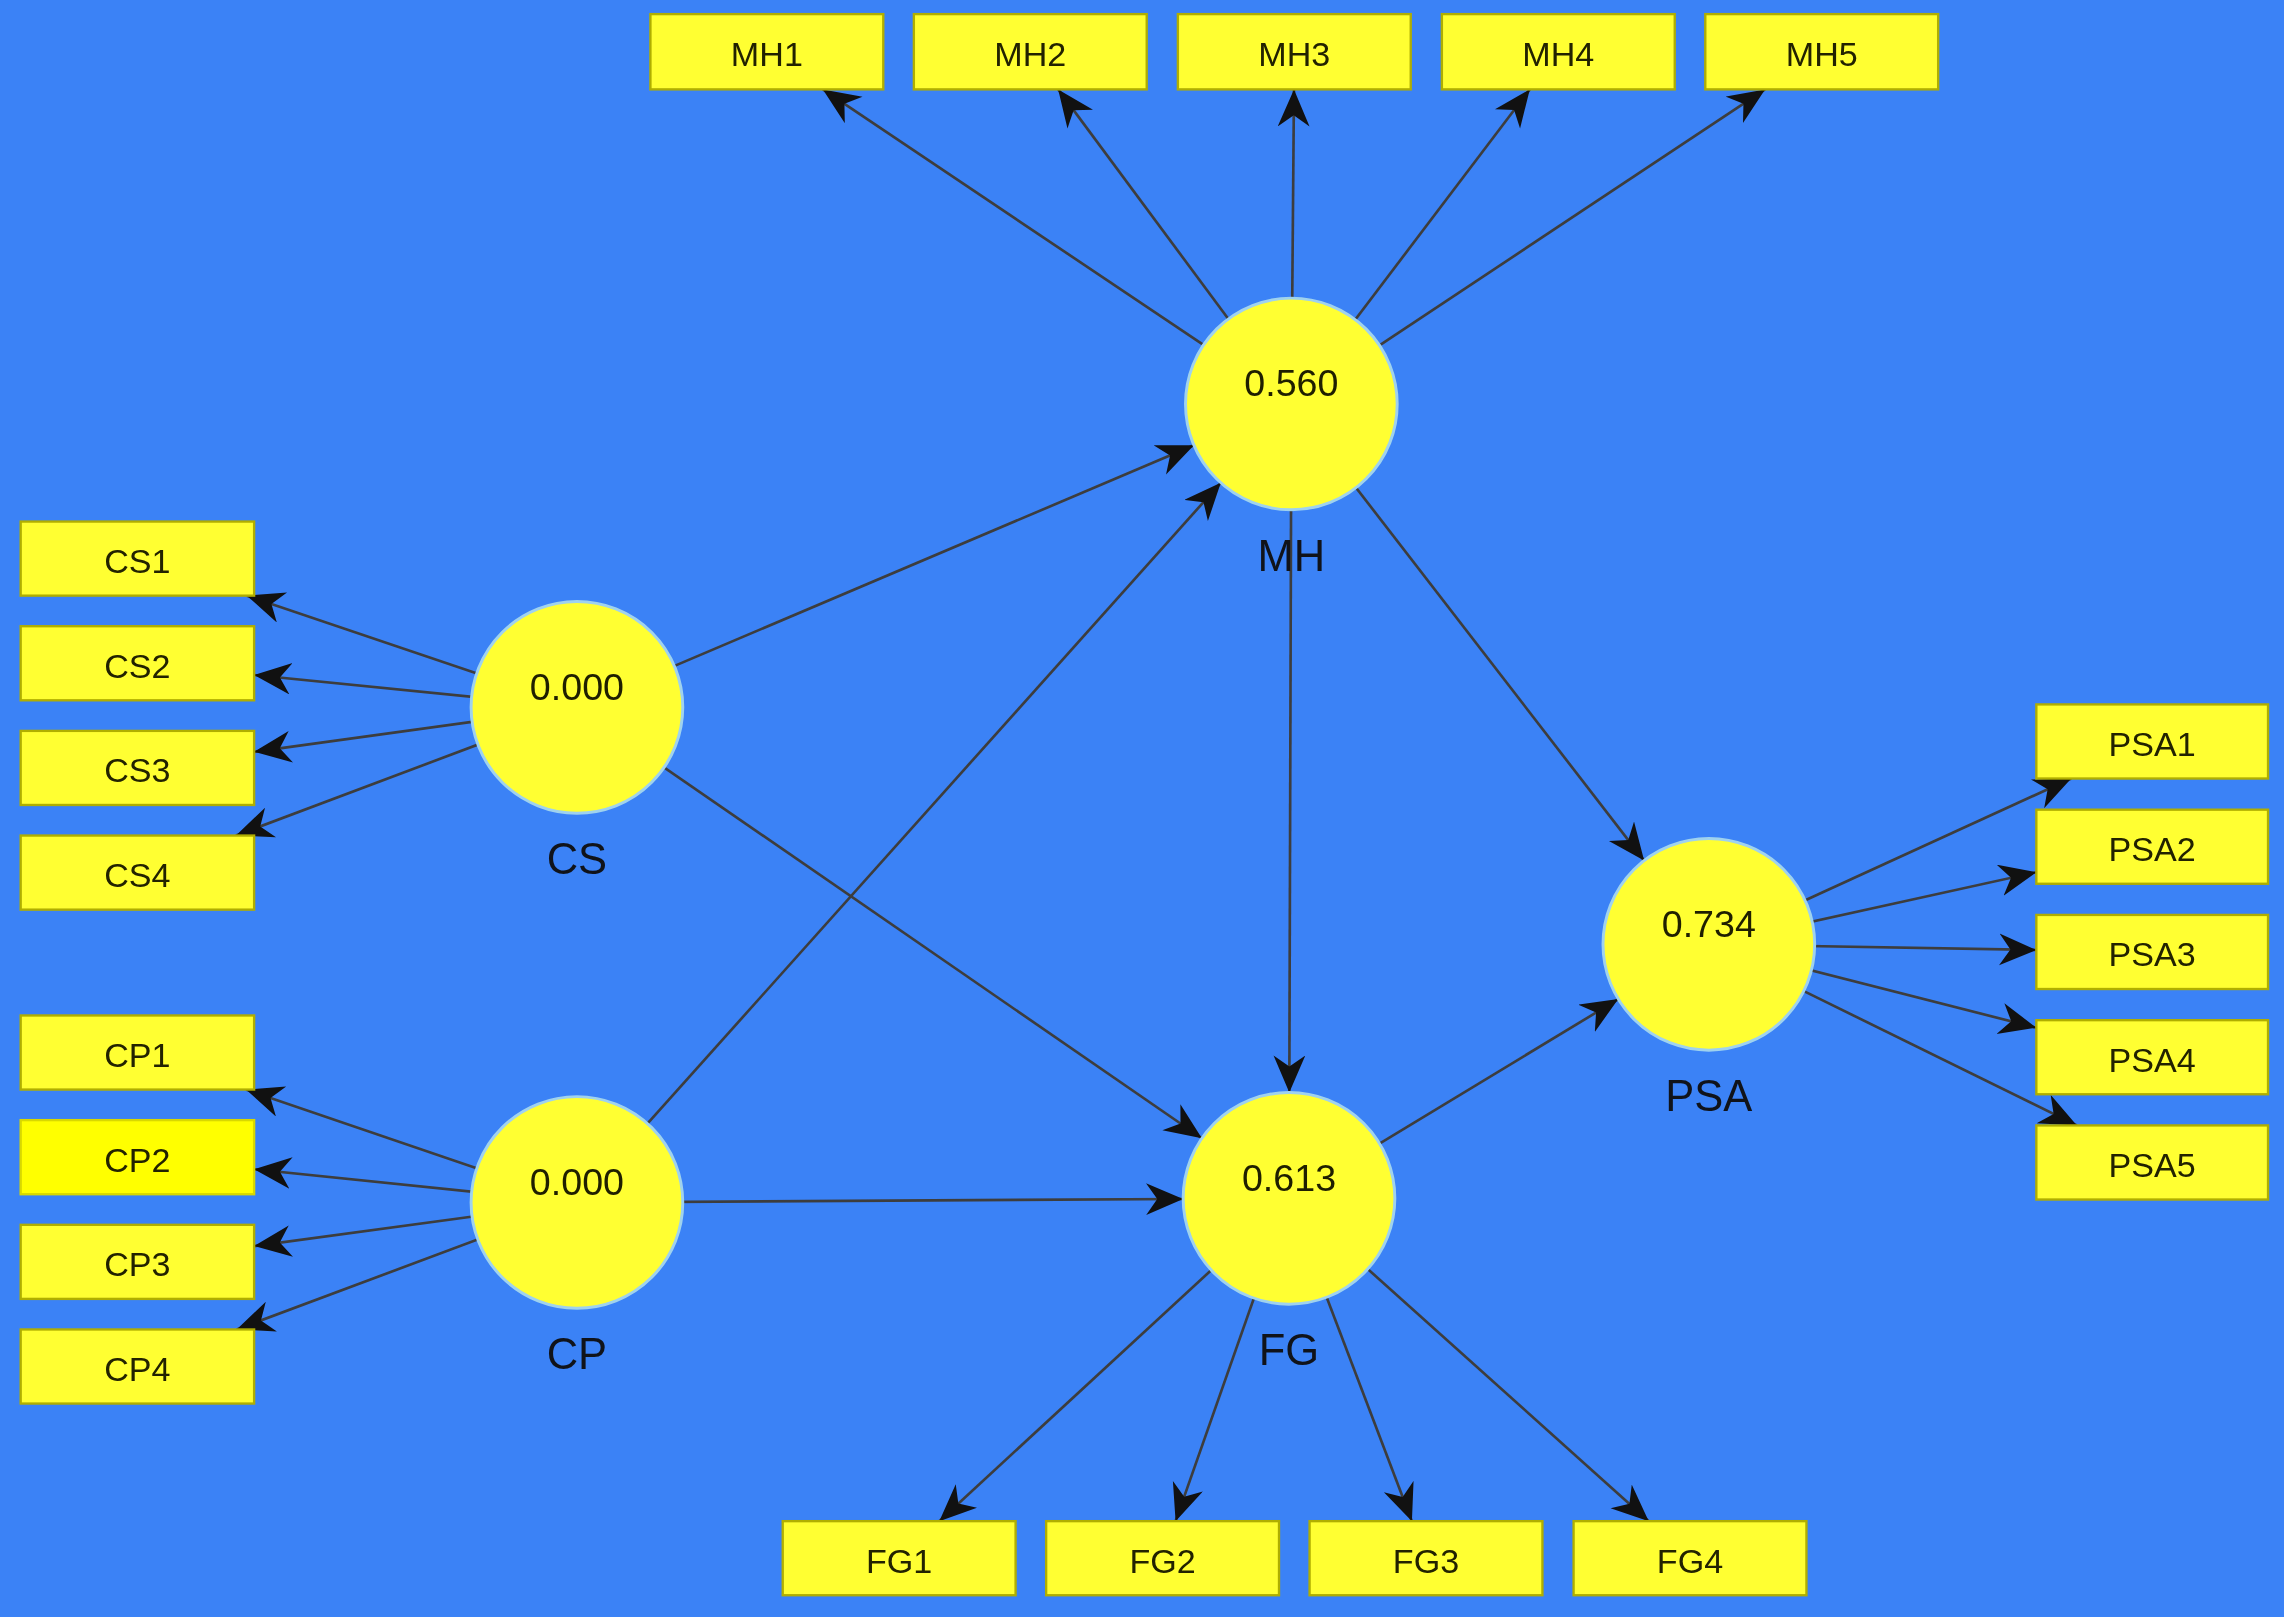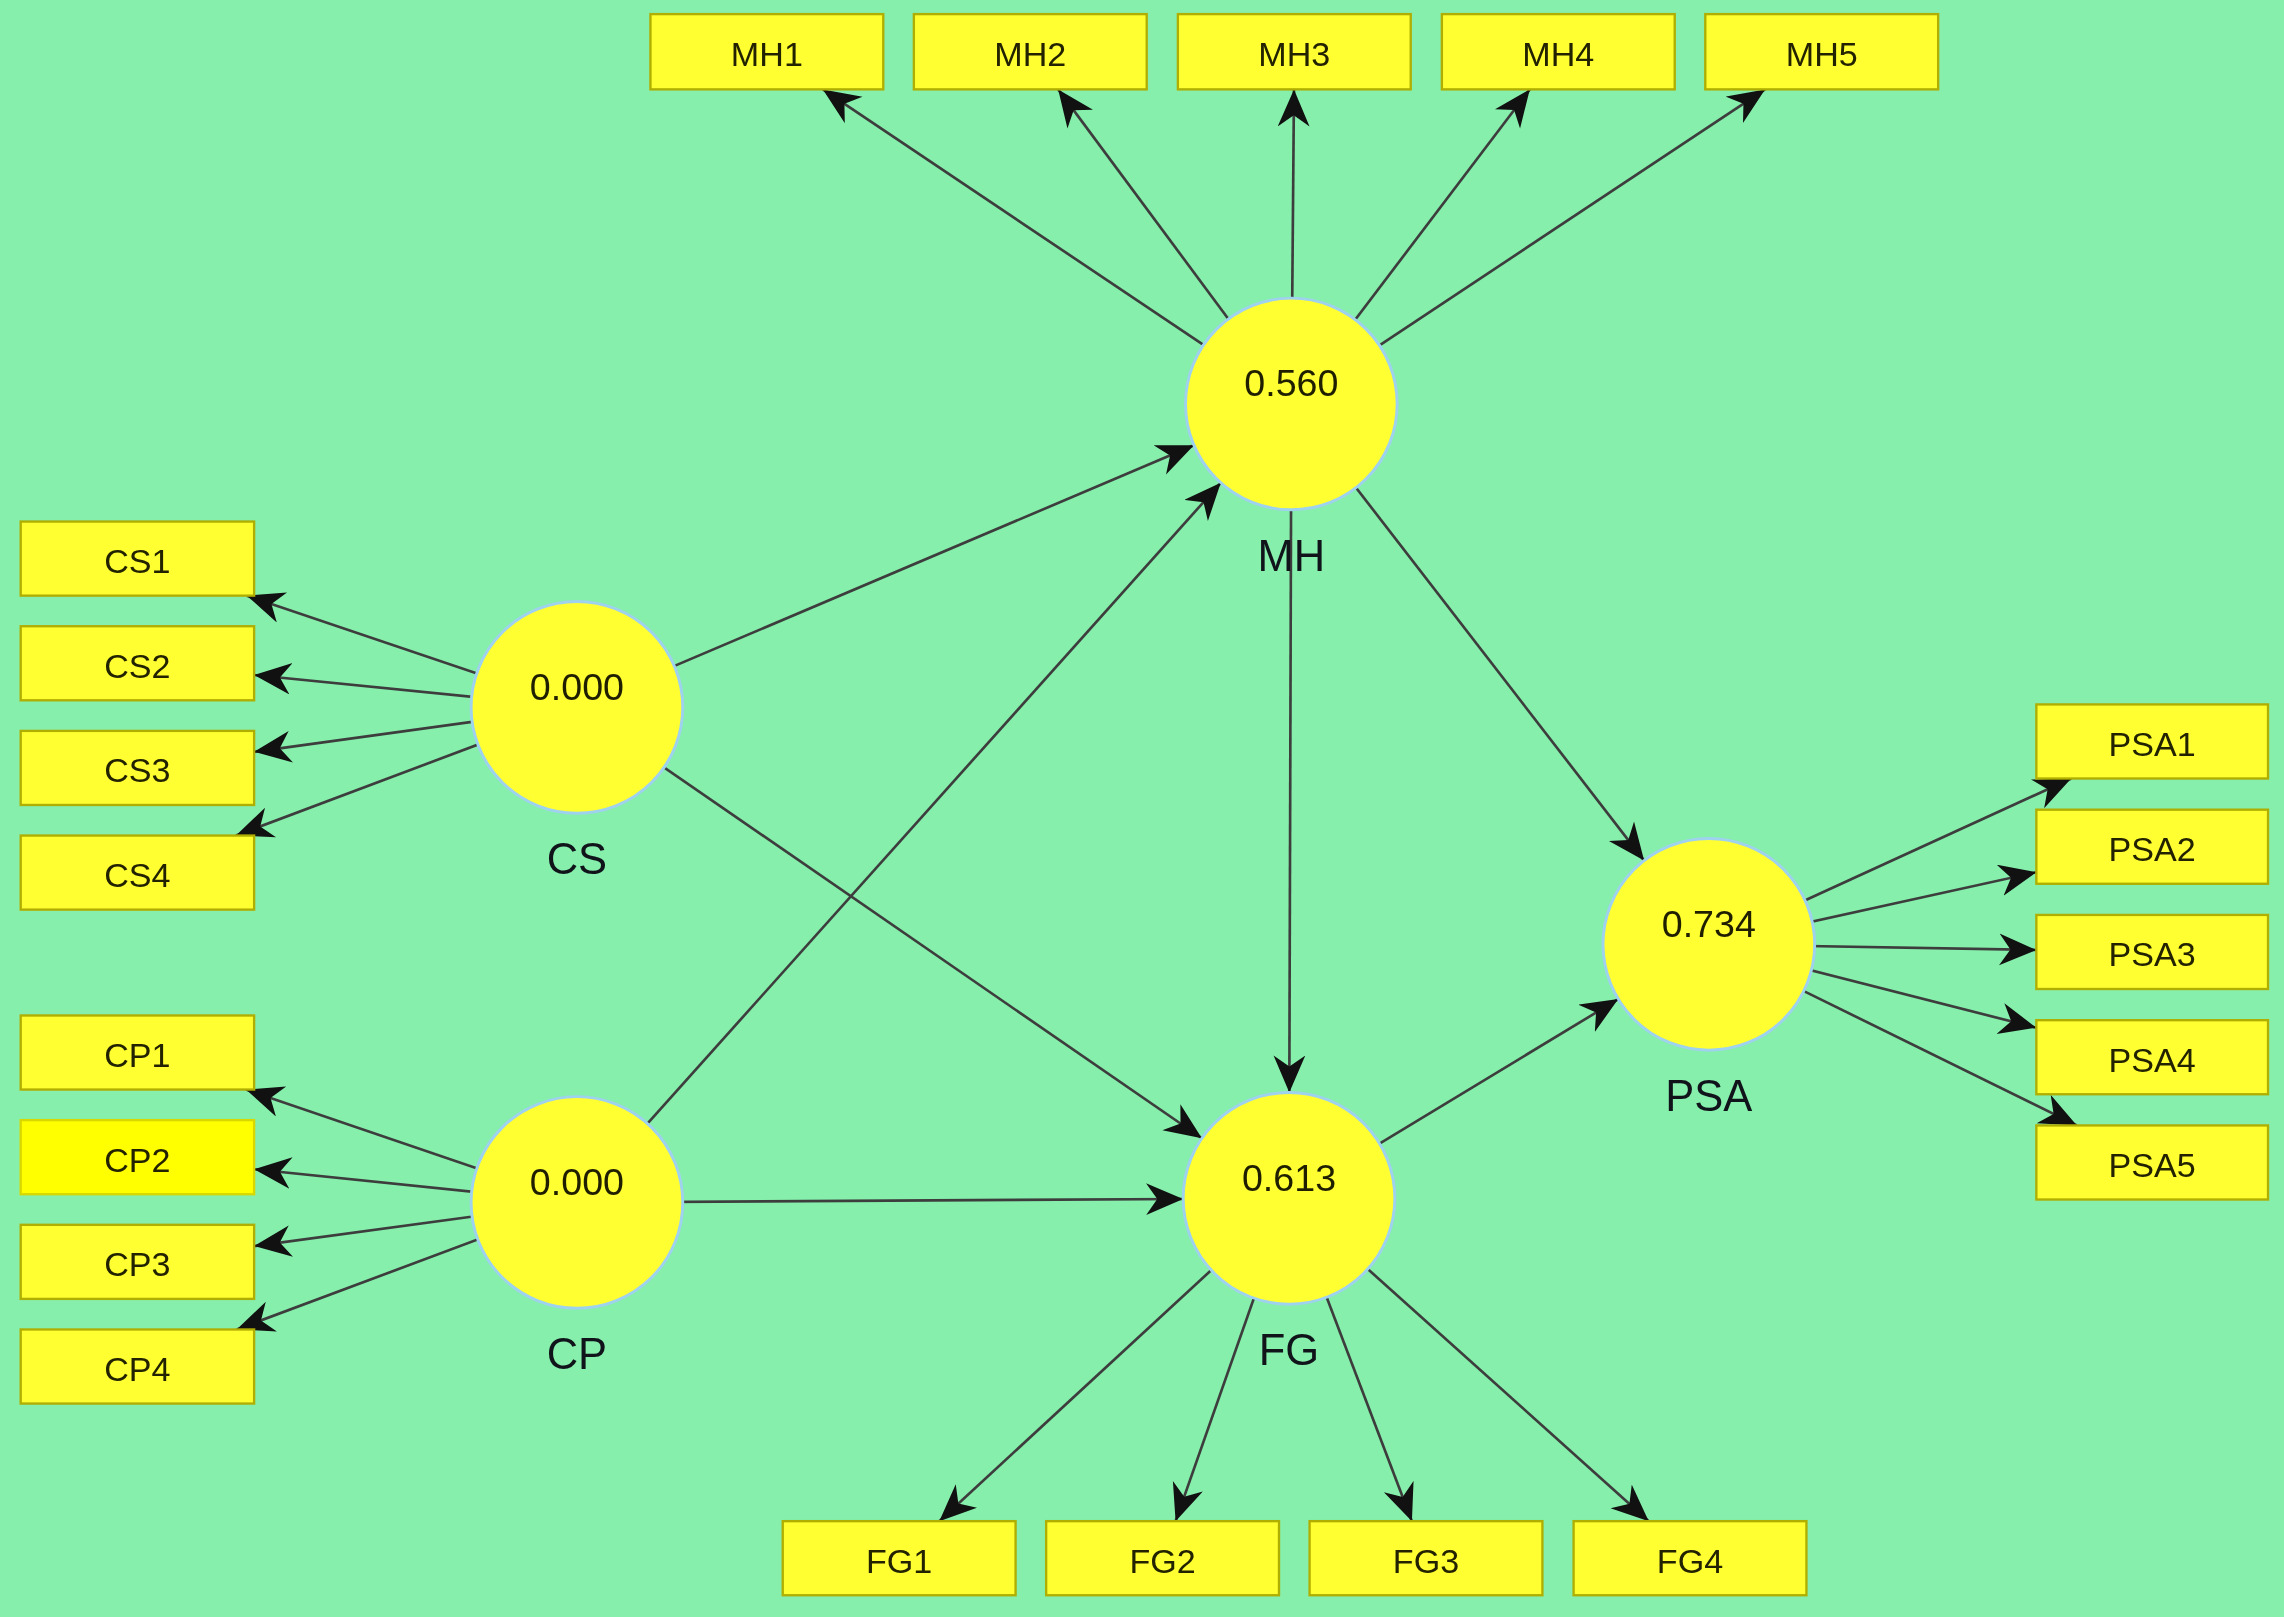--- a/index.html
+++ b/index.html
@@ -1,17 +1,17 @@
 <!DOCTYPE html>
 <html style="font-size:9.4px"><head>
 <meta charset="utf-8">
 <style>
   html,body{margin:0;padding:0;background:#ffffff;}
   body{width:2284px;height:1617px;font-family:"Liberation Sans",sans-serif;}
-  #canvas{position:relative;width:2284px;height:1617px;background:#86efac;overflow:hidden;text-align:right;}
+  #canvas{position:relative;width:2284px;height:1617px;background:#3b82f6;overflow:hidden;text-align:right;}
   #diagram-svg{position:absolute;left:0;top:0;width:100%;height:100%;}
   text{user-select:none;}
 </style>
 </head>
 <body>
 
 <div id="canvas">
   <svg id="diagram-svg" viewBox="0 0 3884 2750" xmlns="http://www.w3.org/2000/svg">
     <defs>
       <marker id="arrow" markerWidth="16" markerHeight="13" refX="14" refY="6" orient="auto" markerUnits="strokeWidth">

